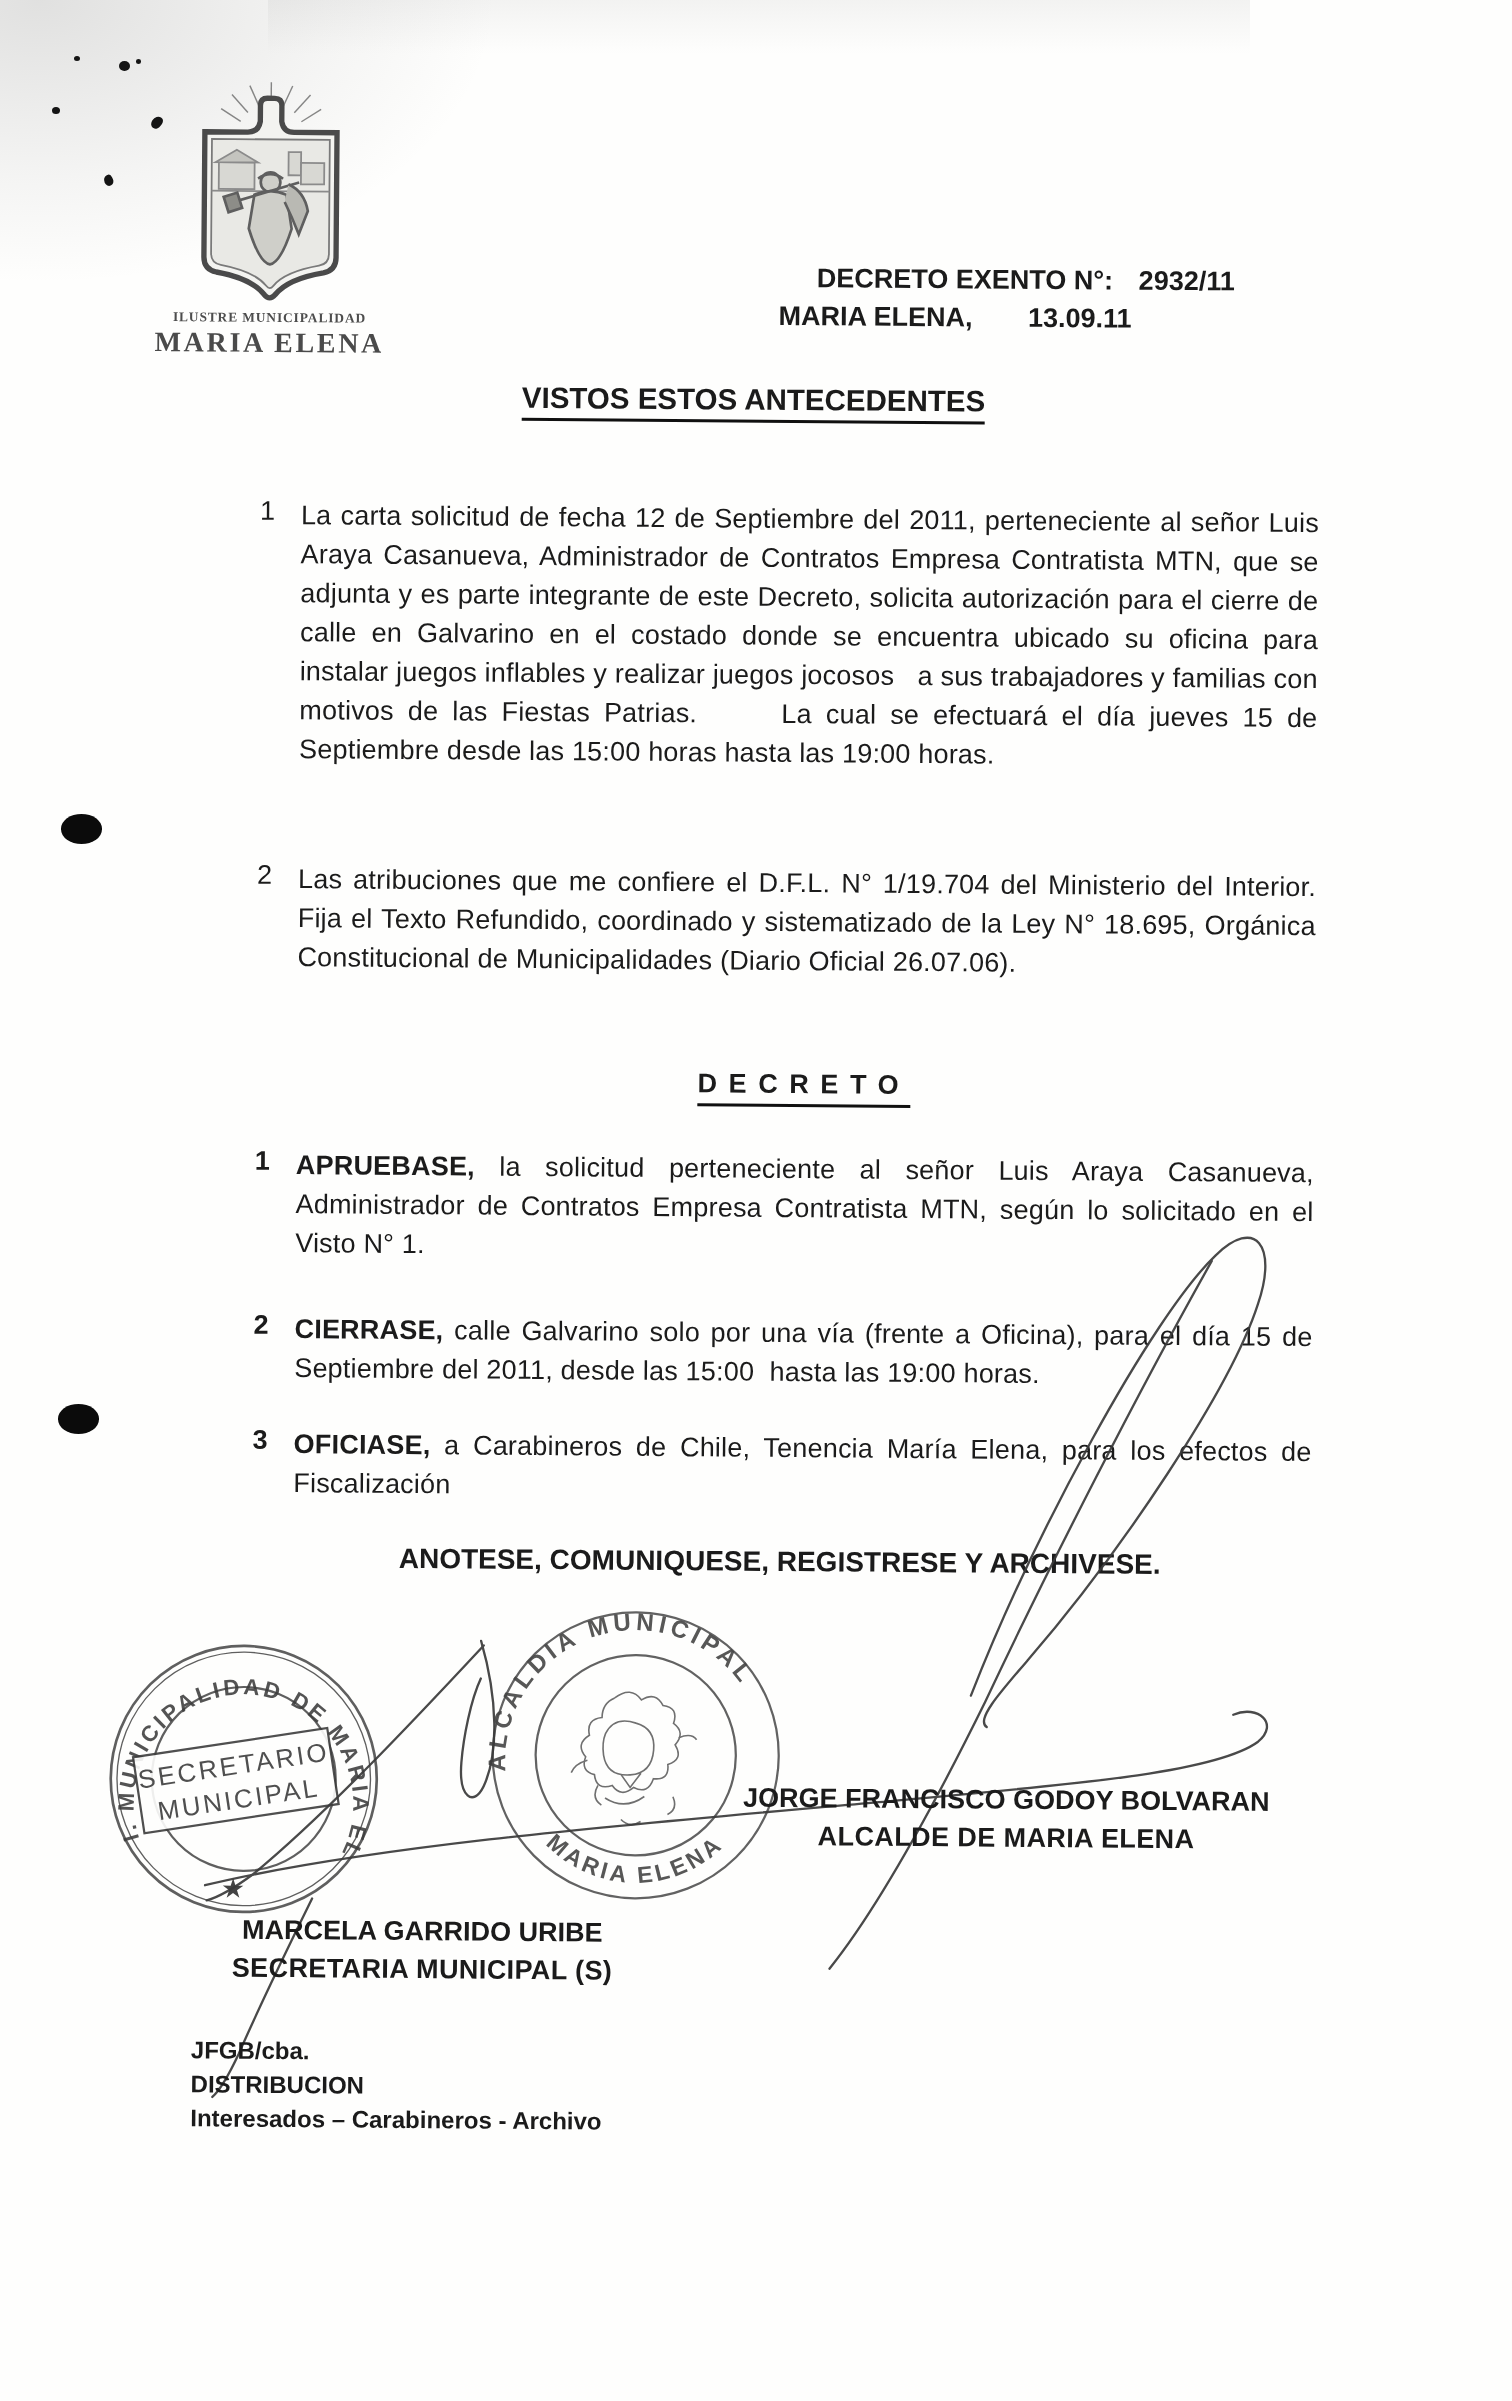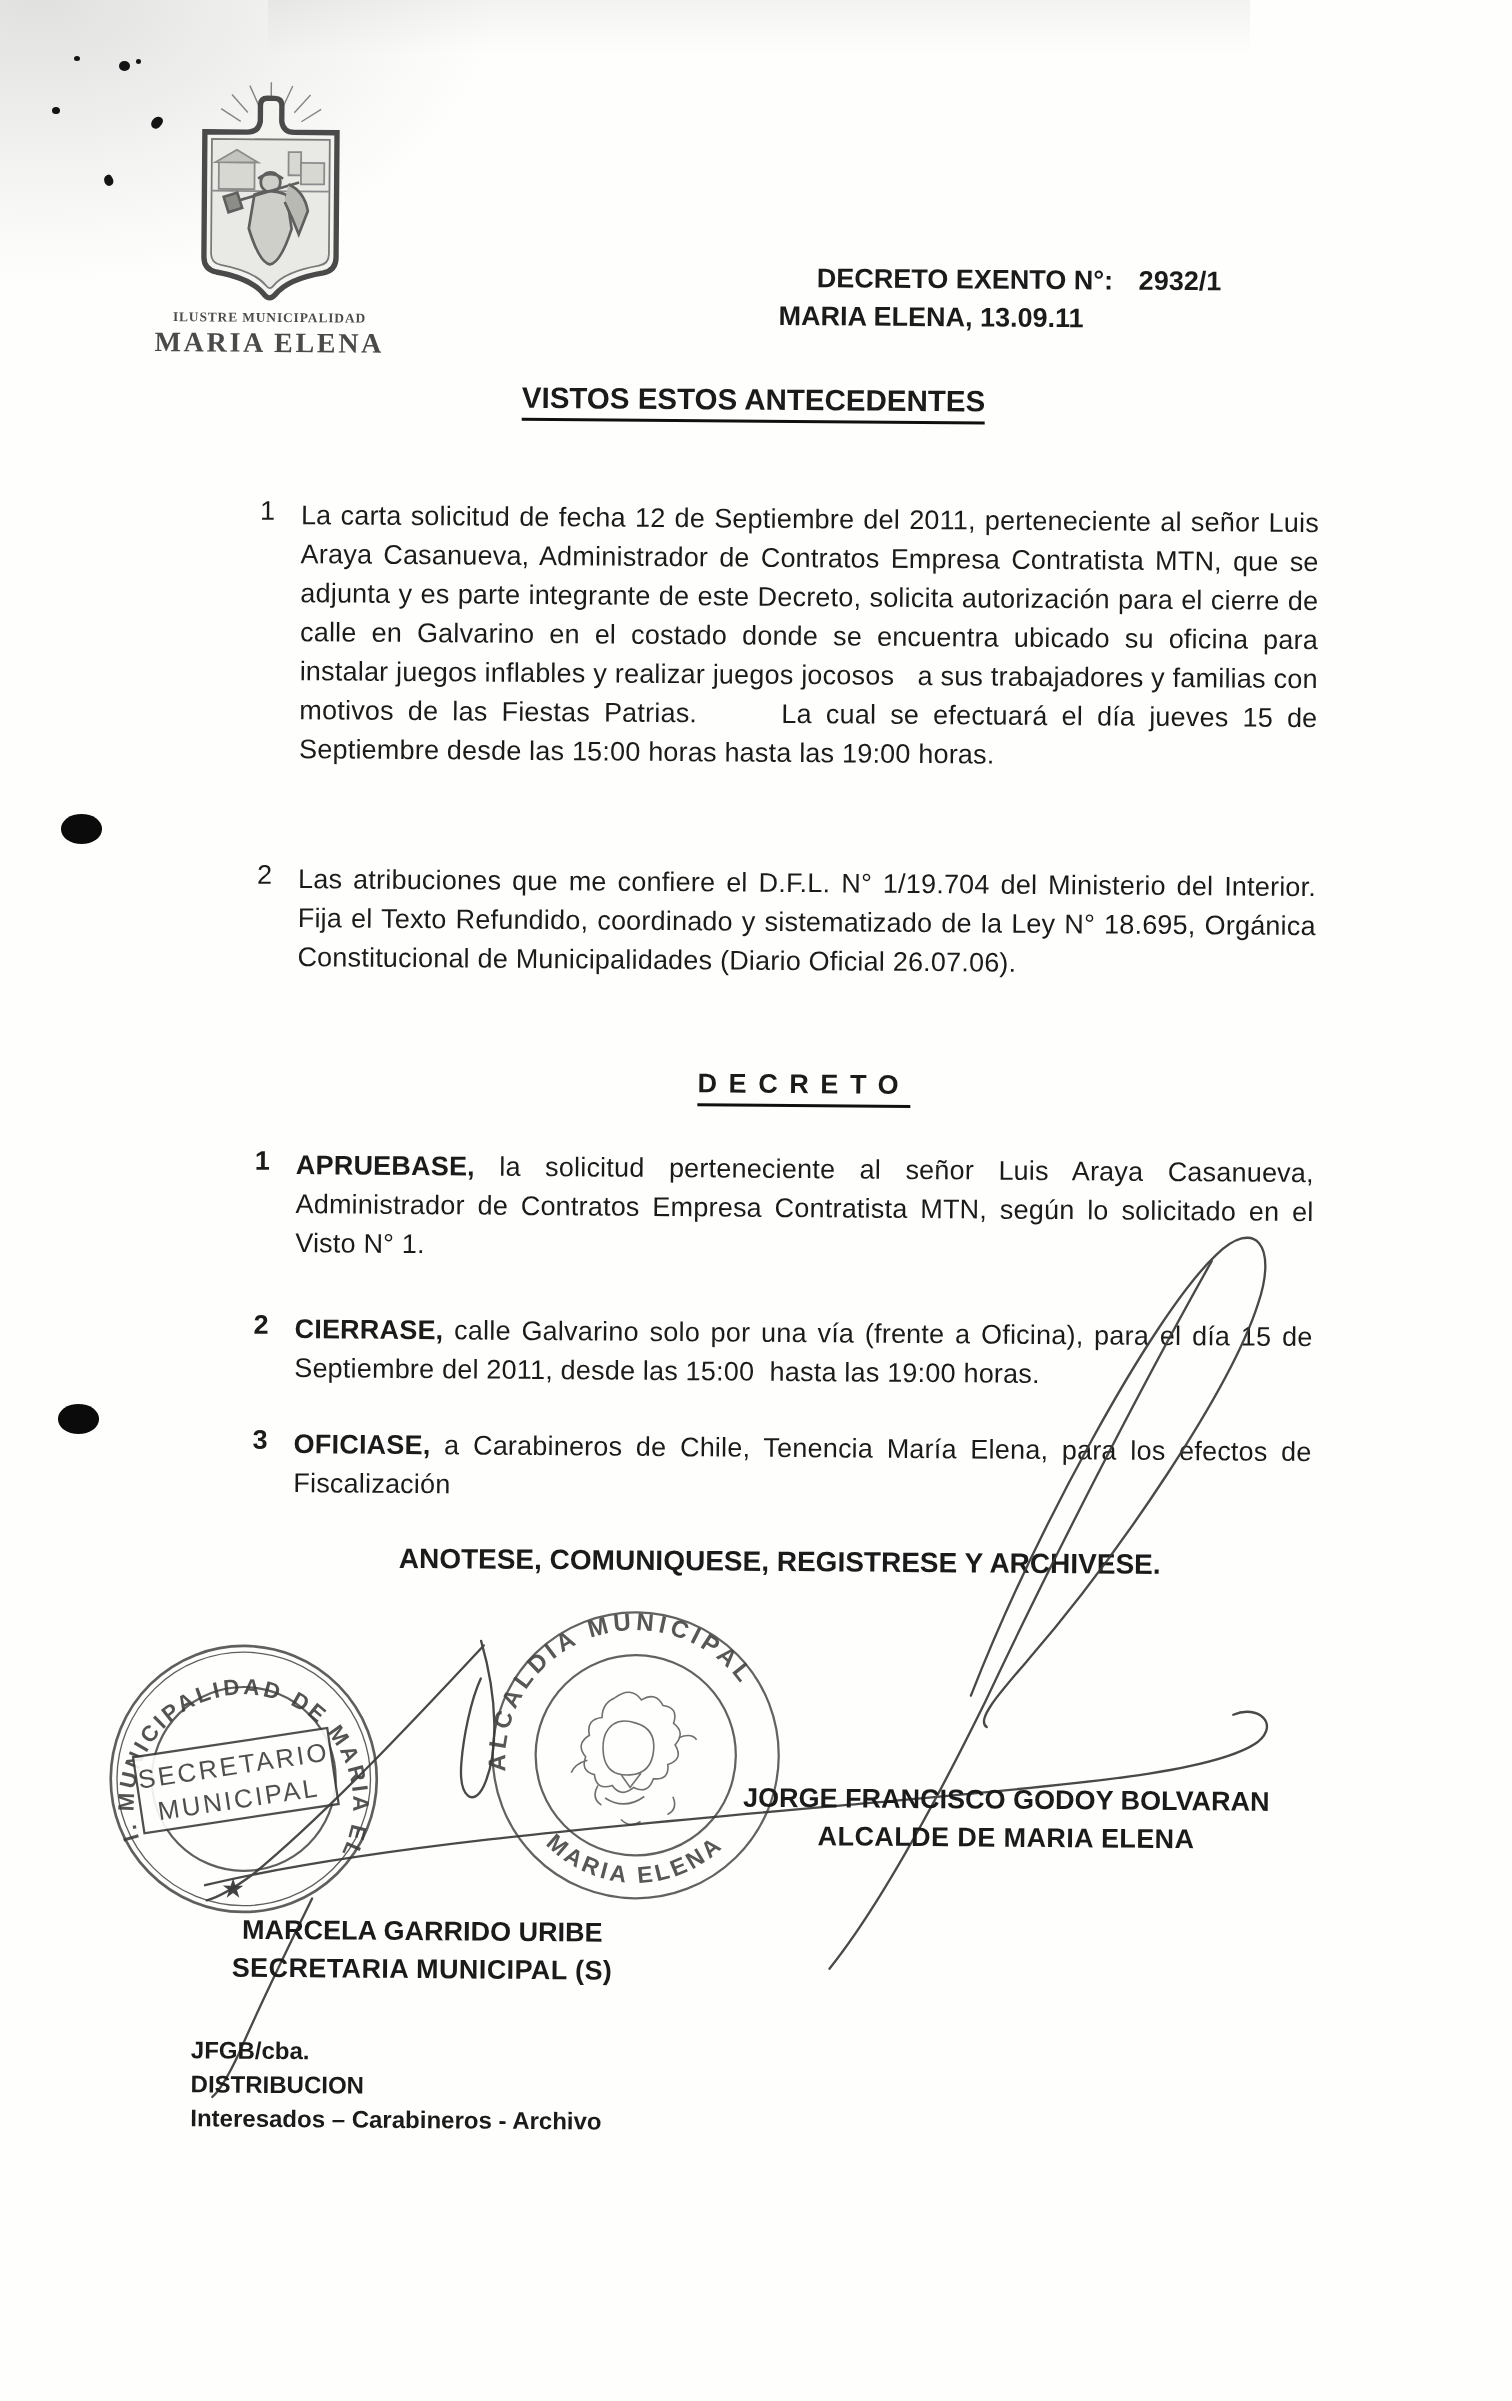--- a/index.html
+++ b/index.html
@@ -88,25 +88,25 @@
           <rect x="34" y="132" width="16" height="18" transform="rotate(-18 42 141)" fill="#8d8d88"></rect>
           <path d="M104 120 Q122 128 126 150 L116 176 Q108 156 100 140" fill="#b9b9b3"></path>
         </g>
       </svg>
       <div class="org-small">ILUSTRE MUNICIPALIDAD</div>
       <div class="org-name">MARIA ELENA</div>
     </div>
 
     <div class="hline" style="left:819px;top:259px;">
       <span>DECRETO EXENTO N°:</span>
-      <span class="val" style="margin-left:18px;">2932/1</span>
+      <span class="val" style="margin-left:18px;">2932/11</span>
     </div>
     <div class="hline" style="left:781px;top:297px;">
       <span>MARIA ELENA,</span>
-      <span class="val" style="">13.09.11</span>
+      <span class="val" style="margin-left:48px;">13.09.11</span>
     </div>
 
     <div class="doc-title">VISTOS ESTOS ANTECEDENTES</div>
 
     <div class="pnum" style="top:496px;">1</div>
     <div class="para" style="top:496px;">La carta solicitud de fecha 12 de Septiembre  del 2011, perteneciente al señor Luis Araya Casanueva, Administrador de Contratos Empresa Contratista MTN, que  se adjunta y es parte integrante de este Decreto, solicita autorización para el cierre de calle en Galvarino en el costado donde se encuentra ubicado su oficina para instalar juegos inflables y realizar juegos jocosos&nbsp;&nbsp; a sus trabajadores y familias con motivos de las Fiestas Patrias.&nbsp;&nbsp;&nbsp;&nbsp;&nbsp; La cual se efectuará el día jueves 15 de Septiembre desde las 15:00 horas hasta las 19:00 horas.</div>
 
     <div class="pnum" style="top:860px;">2</div>
     <div class="para" style="top:860px;">Las atribuciones que me confiere el D.F.L. N° 1/19.704 del Ministerio del Interior.  Fija el Texto Refundido, coordinado y sistematizado de la Ley N° 18.695, Orgánica Constitucional de Municipalidades (Diario Oficial 26.07.06).</div>
 

